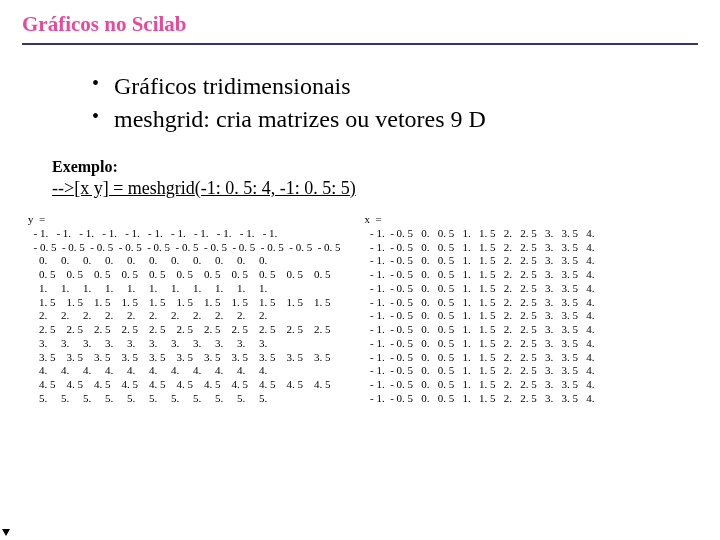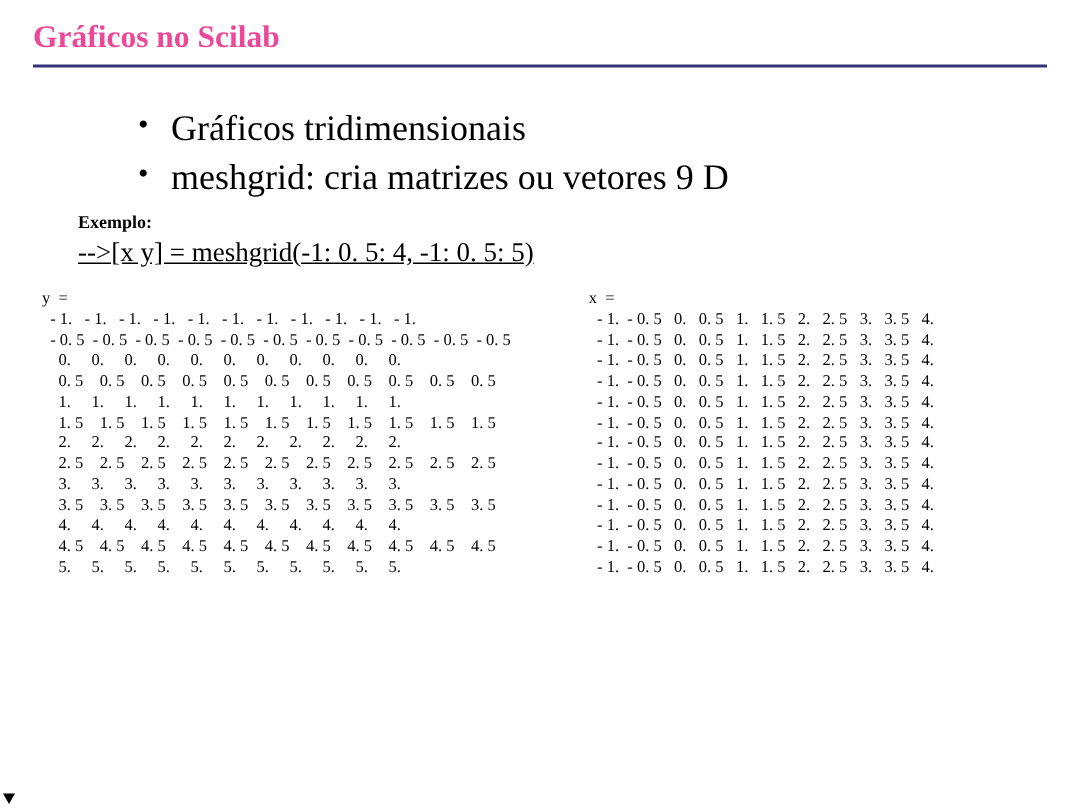--- a/index.html
+++ b/index.html
@@ -28,25 +28,25 @@
     padding-left:22px;
     margin:6px 0;
   }
   .bullets li::before{
     content:"•";
     position:absolute;
     left:0;
     top:-1px;
     font-size:20px;
   }
-  .ex-head{font-weight:bold;font-size:12px;margin:8px 0 0 30px;}
+  .ex-head{font-weight:bold;font-size:16px;margin:25px 0 0 30px;}
   .ex-cmd{font-size:18px;margin:2px 0 0 30px;text-decoration:underline;}
   .matrices{
     display:flex;
-    gap:52px;
+    gap:24px;
     margin:14px 0 0 6px;
     font-size:11px;
     line-height:1.25;
     white-space:pre;
     font-family:"Times New Roman",serif;
   }
   .mat-label{display:inline;}
   .mat-body{display:inline;}
   .sidebar{
     position:absolute;

